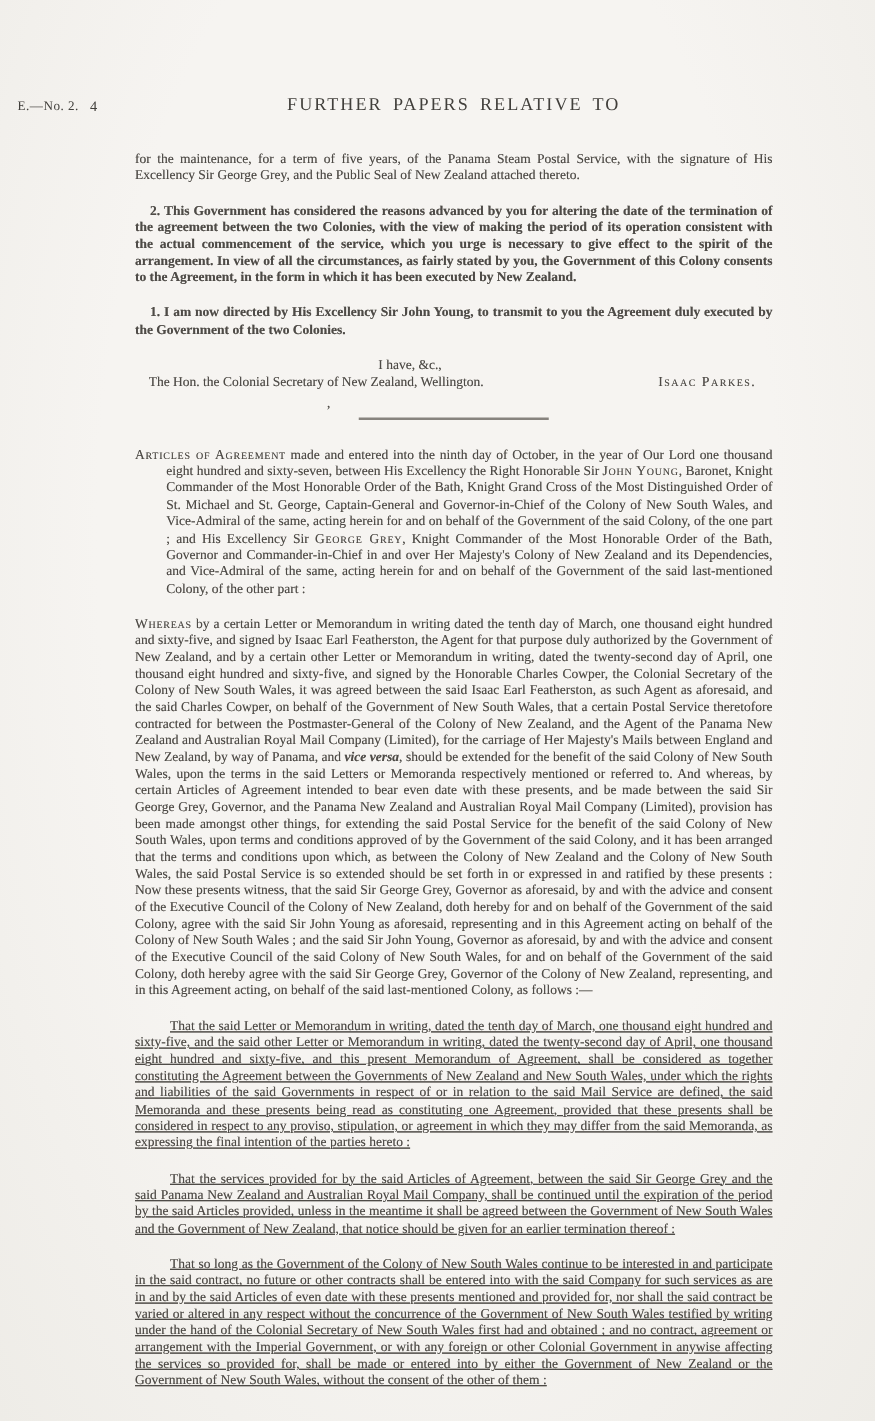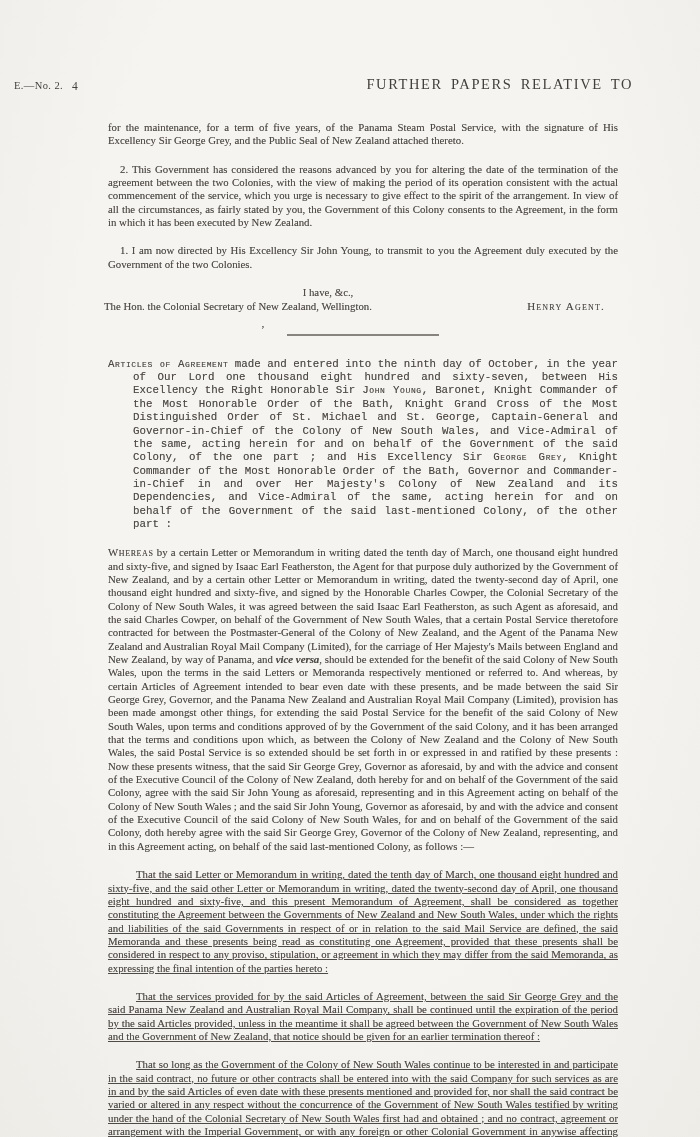--- a/index.html
+++ b/index.html
@@ -24,46 +24,46 @@
   .issue-label{
     position:absolute;left:14px;top:80px;
     font-size:10.5px;color:var(--ink-dark);letter-spacing:.4px;
   }
   .page-number{
     position:absolute;left:72px;top:80px;
     font-size:11.5px;color:var(--ink-dark);
   }
   .running-title{
     position:absolute;left:93px;top:76px;width:540px;
-    text-align:right;font-size:14.5px;letter-spacing:1.6px;
+    text-align:center;font-size:14.5px;letter-spacing:1.6px;
     color:var(--ink-dark);word-spacing:3px;
   }
   
   .column{
     position:absolute;left:93px;top:106px;width:540px;
     font-size:10.8px;line-height:13.35px;
     text-align:justify;
     text-shadow:0 0 .45px rgba(84,80,73,.55);
   }
   .para{margin:15px;}
   .flush{text-indent:0;}
-  .indent12{text-indent:12px;}
+  .indent12{text-indent:12px;font-weight:bold;}
   .indent28{text-indent:28px;text-decoration:underline;}
-  .hang{padding-left:25px;text-indent:-25px;font-family:Liberation Mono, monospace;}
+  .hang{padding-left:25px;text-indent:-25px;}
   .sc{font-variant:small-caps;letter-spacing:.6px;}
   .it{font-style:italic;font-weight:bold;}
   
   .valediction{
     margin-top:3px;text-align:center;padding-right:70px;text-indent:0;
   }
   .sig-row{
     display:flex;justify-content:space-between;align-items:baseline;
     margin-top:1px;
   }
-  .addressee{margin-left:11px;text-indent:0;}
+  .addressee{margin-left:26px;text-indent:0;}
   .signature{margin-right:28px;letter-spacing:1.2px;font-size:11px;}
   
   .divider{
     position:relative;height:16px;margin-top:13px;
   }
   .divider .rule{
     position:absolute;left:50%;top:7px;transform:translateX(-50%);
     width:152px;height:2px;background:var(--rule);opacity:.8;
   }
   .divider .artifact{
@@ -87,21 +87,21 @@
 
     <div>
         <p class="para flush"><span>for the maintenance, for a term of five years, of the Panama Steam Postal Service, with the signature of His Excellency Sir George Grey, and the Public Seal of New Zealand attached thereto.</span></p>
         <p class="para indent12"><span>2. This Government has considered the reasons advanced by you for altering the date of the termination of the agreement between the two Colonies, with the view of making the period of its operation consistent with the actual commencement of the service, which you urge is necessary to give effect to the spirit of the arrangement.  In view of all the circumstances, as fairly stated by you, the Government of this Colony consents to the Agreement, in the form in which it has been executed by New Zealand.</span></p>
         <p class="para indent12"><span>1. I am now directed by His Excellency Sir John Young, to transmit to you the Agreement duly executed by the Government of the two Colonies.</span></p>
       </div>
 
     <div class="valediction">I have, &amp;c.,</div>
     <div class="sig-row">
       <span class="addressee">The Hon. the Colonial Secretary of New Zealand, Wellington.</span>
-      <span class="signature sc">Henry Agent.</span>
+      <span class="signature sc">Isaac Parkes.</span>
     </div>
 
     <div class="divider">
       <span class="artifact">’</span>
       <span class="rule"></span>
     </div>
 
 
     <div>
         <p class="para hang"><span class="sc">Articles of Agreement</span><span> made and entered into the ninth day of October, in the year of Our Lord one thousand eight hundred and sixty-seven, between His Excellency the Right Honorable Sir </span><span class="sc">John Young</span><span>, Baronet, Knight Commander of the Most Honorable Order of the Bath, Knight Grand Cross of the Most Distinguished Order of St. Michael and St. George, Captain-General and Governor-in-Chief of the Colony of New South Wales, and Vice-Admiral of the same, acting herein for and on behalf of the Government of the said Colony, of the one part ; and His Excellency Sir </span><span class="sc">George Grey</span><span>, Knight Commander of the Most Honorable Order of the Bath, Governor and Commander-in-Chief in and over Her Majesty's Colony of New Zealand and its Dependencies, and Vice-Admiral of the same, acting herein for and on behalf of the Government of the said last-mentioned Colony, of the other part :</span></p>

